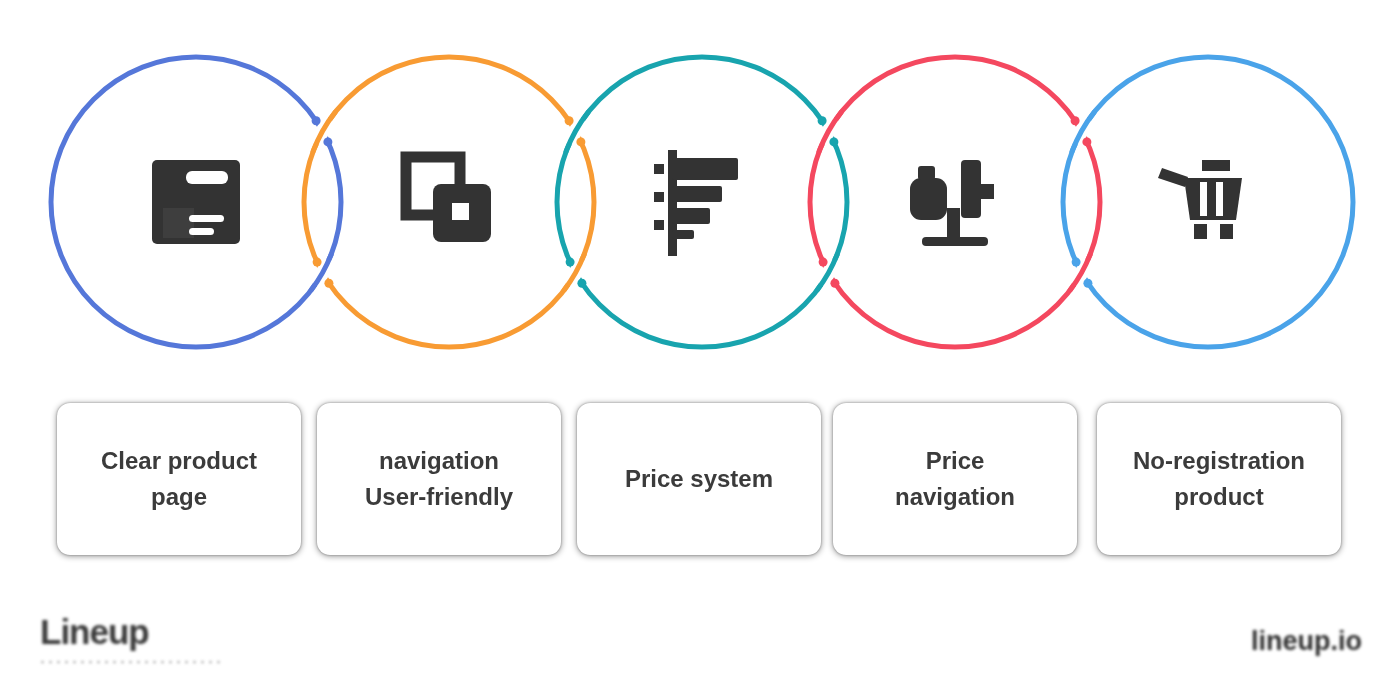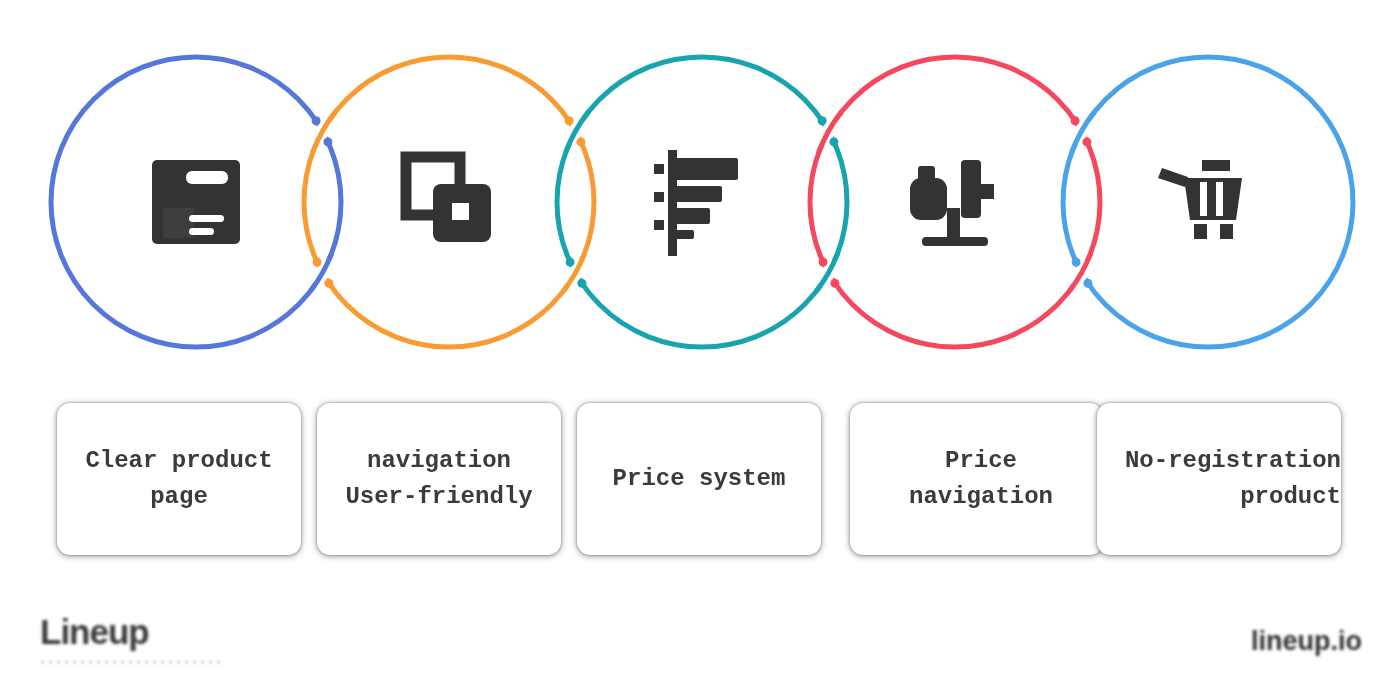--- a/index.html
+++ b/index.html
@@ -2,21 +2,21 @@
 <html><head>
 <meta charset="utf-8">
 <style>
   html,body{margin:0;padding:0;}
   body{
     width:1400px;height:700px;position:relative;overflow:hidden;
     background:#ffffff;
     font-family:"Liberation Sans","DejaVu Sans",sans-serif;
   }
   #rings-svg{position:absolute;left:0;top:0;}
-  #cards{position:absolute;left:0;top:0;width:1144px;height:700px;font-family:Liberation Mono, monospace;}
+  #cards{position:absolute;left:0;top:0;width:1144px;height:700px;}
   .card{
     position:absolute;top:403px;width:244px;height:152px;
     background:#ffffff;border-radius:13px;
     box-shadow:0 1px 6px rgba(0,0,0,0.45), 0 0 2px rgba(0,0,0,0.35);
     display:flex;flex-direction:column;align-items:center;justify-content:center;
     font-size:24px;font-weight:600;color:#3b3b3b;line-height:1.5;text-align:center;
   }
   .footer-left{
     position:absolute;left:40px;top:614px;width:230px;
     color:#3f3f3f;
@@ -122,25 +122,25 @@
       <div>Clear product</div>
       <div>page</div>
     </div>
     <div class="card" style="left: 317px;">
       <div>navigation</div>
       <div>User-friendly</div>
     </div>
     <div class="card" style="left: 577px;">
       <div>Price system</div>
     </div>
-    <div class="card" style="left: 850px; padding-left: 9px;">
+    <div class="card" style="left: 833px;">
       <div>Price</div>
       <div>navigation</div>
     </div>
-    <div class="card" style="left: 1097px; align-items: flex-end;">
+    <div class="card" style="left: 1097px;">
       <div>No-registration</div>
       <div>product</div>
     </div>
   </div>
 
 <div class="footer-left">
   <div class="wordmark">Lineup</div>
   <div class="tagline">·······················</div>
 </div>
 <div class="footer-right">lineup.io</div>

